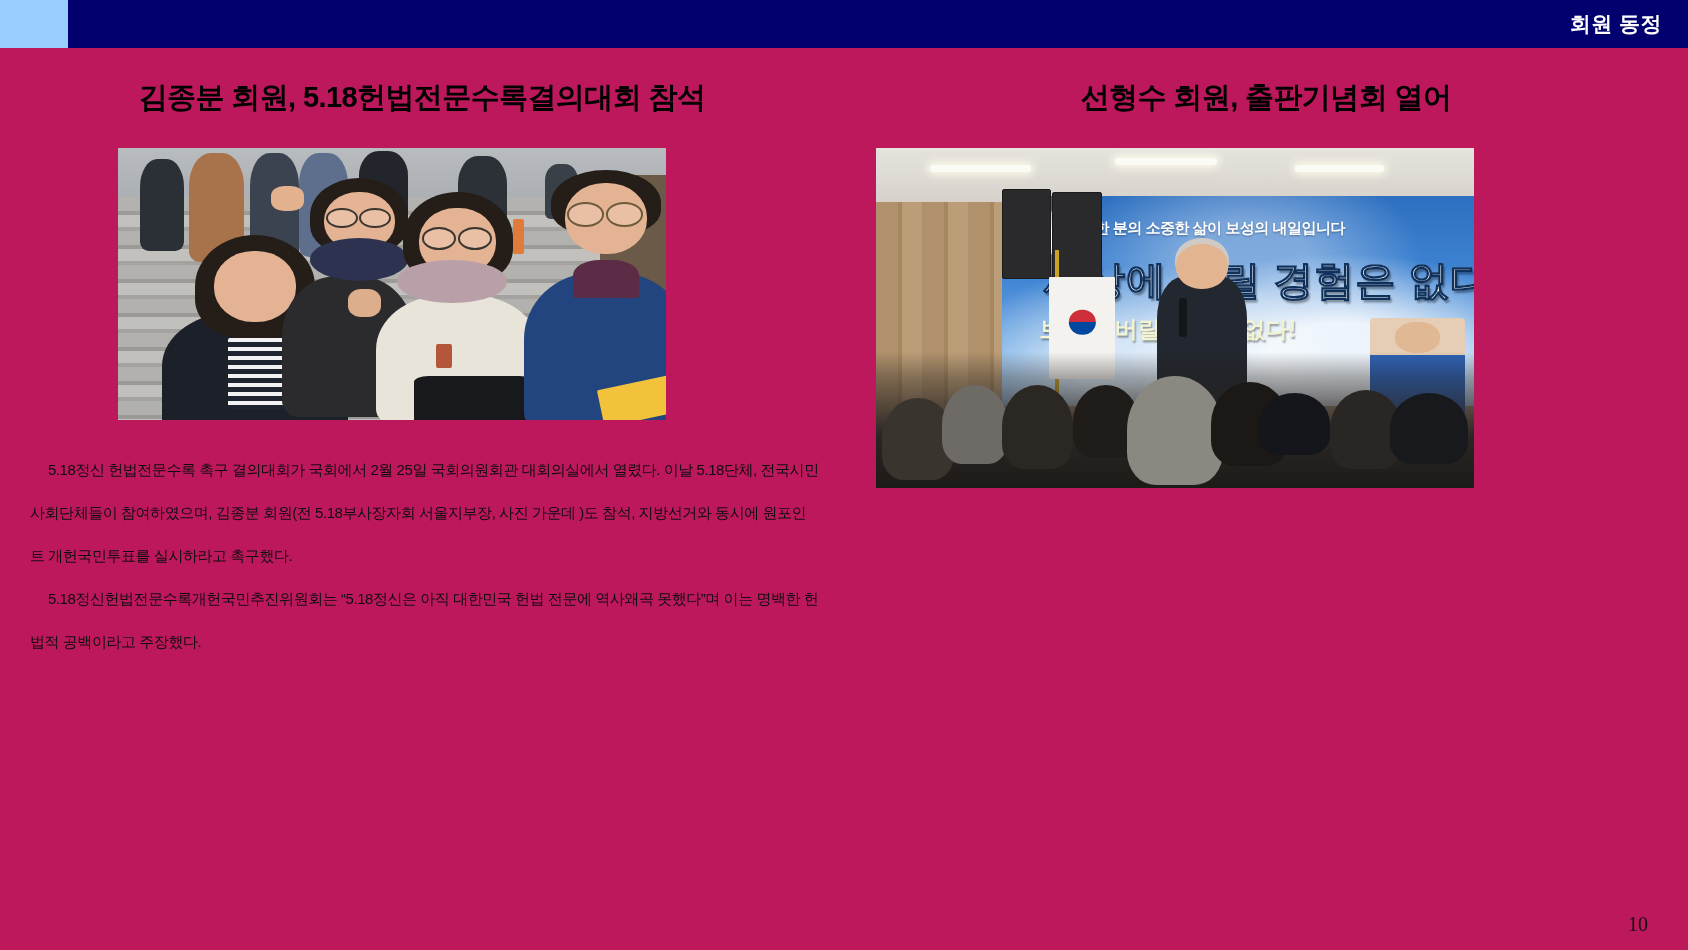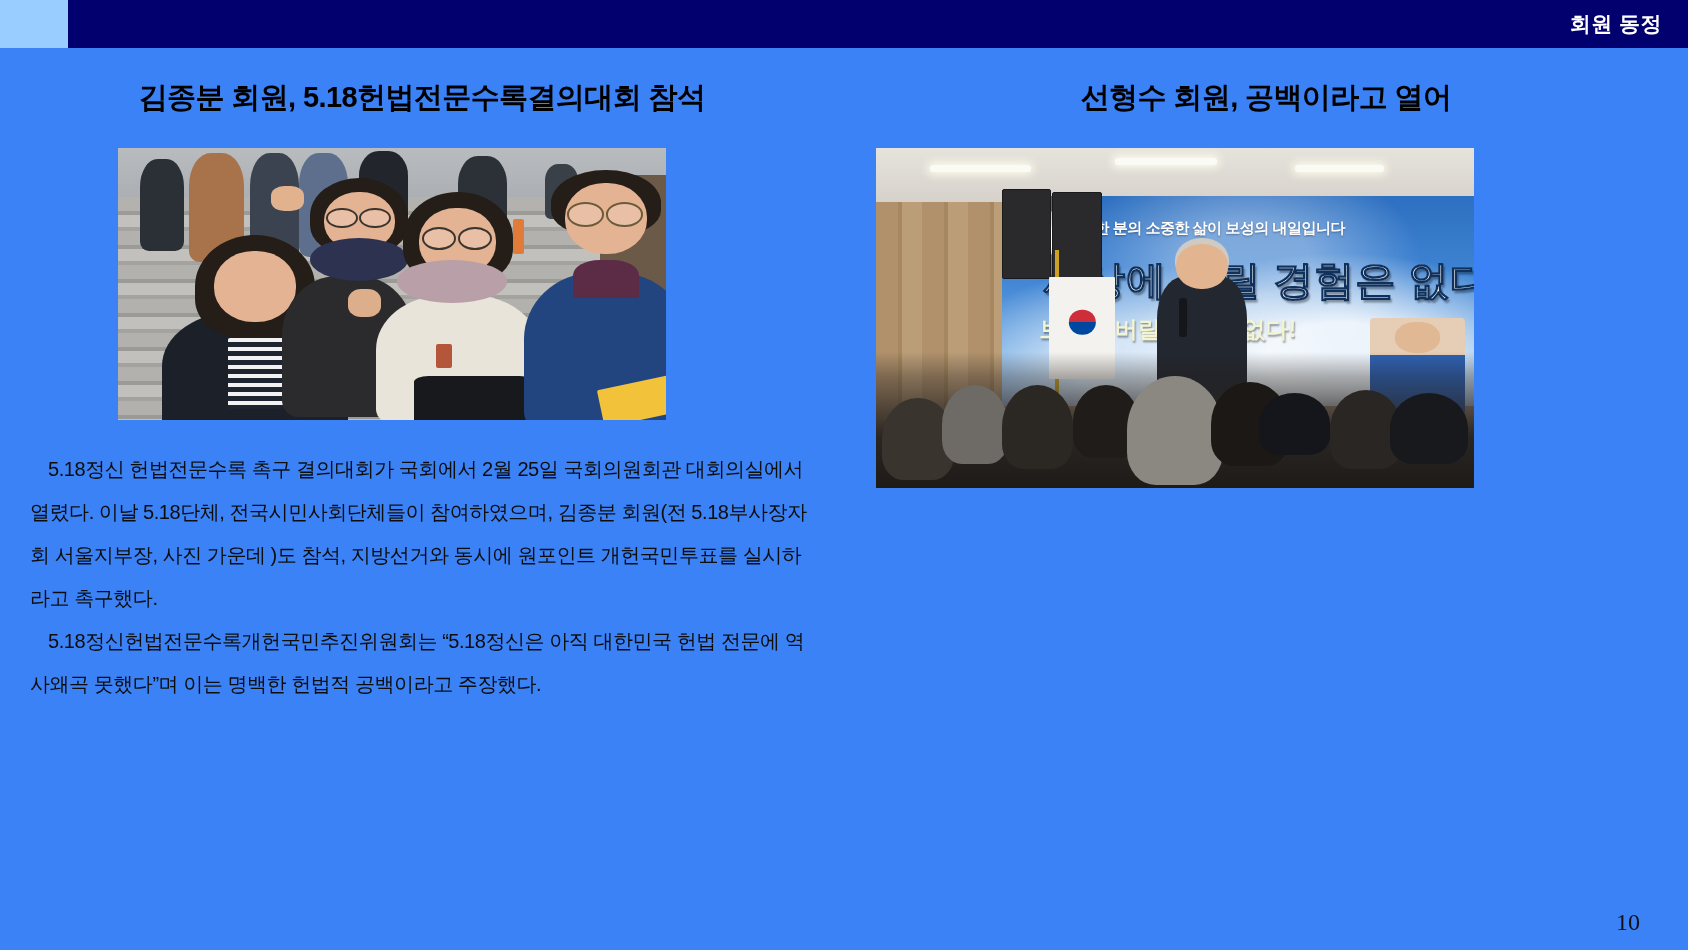--- a/index.html
+++ b/index.html
@@ -45,21 +45,21 @@
     white-space: nowrap;
   }
 
   
   .page {
     position: absolute;
     top: 48px;
     left: 0;
     width: 1688px;
     height: 902px;
-    background: #3b82f6;
+    background: #be185d;
   }
 
   .column {
     position: absolute;
     top: 0;
   }
   .column-left {
     left: 0;
     width: 844px;
   }
@@ -291,40 +291,40 @@
   }
   .rp-head {
     position: absolute;
     border-radius: 50% 50% 30% 30%;
   }
 
   
   .body-copy {
     position: absolute;
     color: #0d0d0d;
-    font-size: 20px;
+    font-size: 15px;
     line-height: 43px;
     letter-spacing: -0.45px;
   }
   .body-copy p {
     margin: 0;
     text-indent: 18px;
   }
   .body-left {
     left: 30px;
     top: 400px;
     width: 790px;
   }
 
   .page-number {
     position: absolute;
-    right: 48px;
+    right: 40px;
     bottom: 14px;
     font-family: "Liberation Serif", "DejaVu Serif", serif;
-    font-size: 24px;
+    font-size: 20px;
     color: #111111;
   }
 </style>
 </head>
 <body>
 
 <div class="header-bar">
   <div class="header-navy">
     <span class="header-title">회원 동정</span>
   </div>
@@ -383,21 +383,21 @@
     </div>
 
     <div class="body-copy body-left">
       <p>5.18정신 헌법전문수록 촉구 결의대회가 국회에서 2월 25일 국회의원회관 대회의실에서 열렸다. 이날 5.18단체, 전국시민사회단체들이 참여하였으며, 김종분 회원(전 5.18부사장자회 서울지부장, 사진 가운데 )도 참석, 지방선거와 동시에 원포인트 개헌국민투표를 실시하라고 촉구했다.</p>
       <p>5.18정신헌법전문수록개헌국민추진위원회는 “5.18정신은 아직 대한민국 헌법 전문에 역사왜곡 못했다”며 이는 명백한 헌법적 공백이라고 주장했다.</p>
     </div>
   </div>
 
   <div class="column column-right">
 
-    <h1 class="article-title right-title">선형수 회원, 공백이라고 열어</h1>
+    <h1 class="article-title right-title">선형수 회원, 출판기념회 열어</h1>
 
     <div class="photo photo-right">
       <div class="rp-ceiling"></div>
       <div class="rp-light" style="left:9%;top:5%;width:17%;"></div>
       <div class="rp-light" style="left:40%;top:3%;width:17%;"></div>
       <div class="rp-light" style="left:70%;top:5%;width:15%;"></div>
 
       <div class="rp-wall"></div>
       <div class="rp-wood"></div>
 

